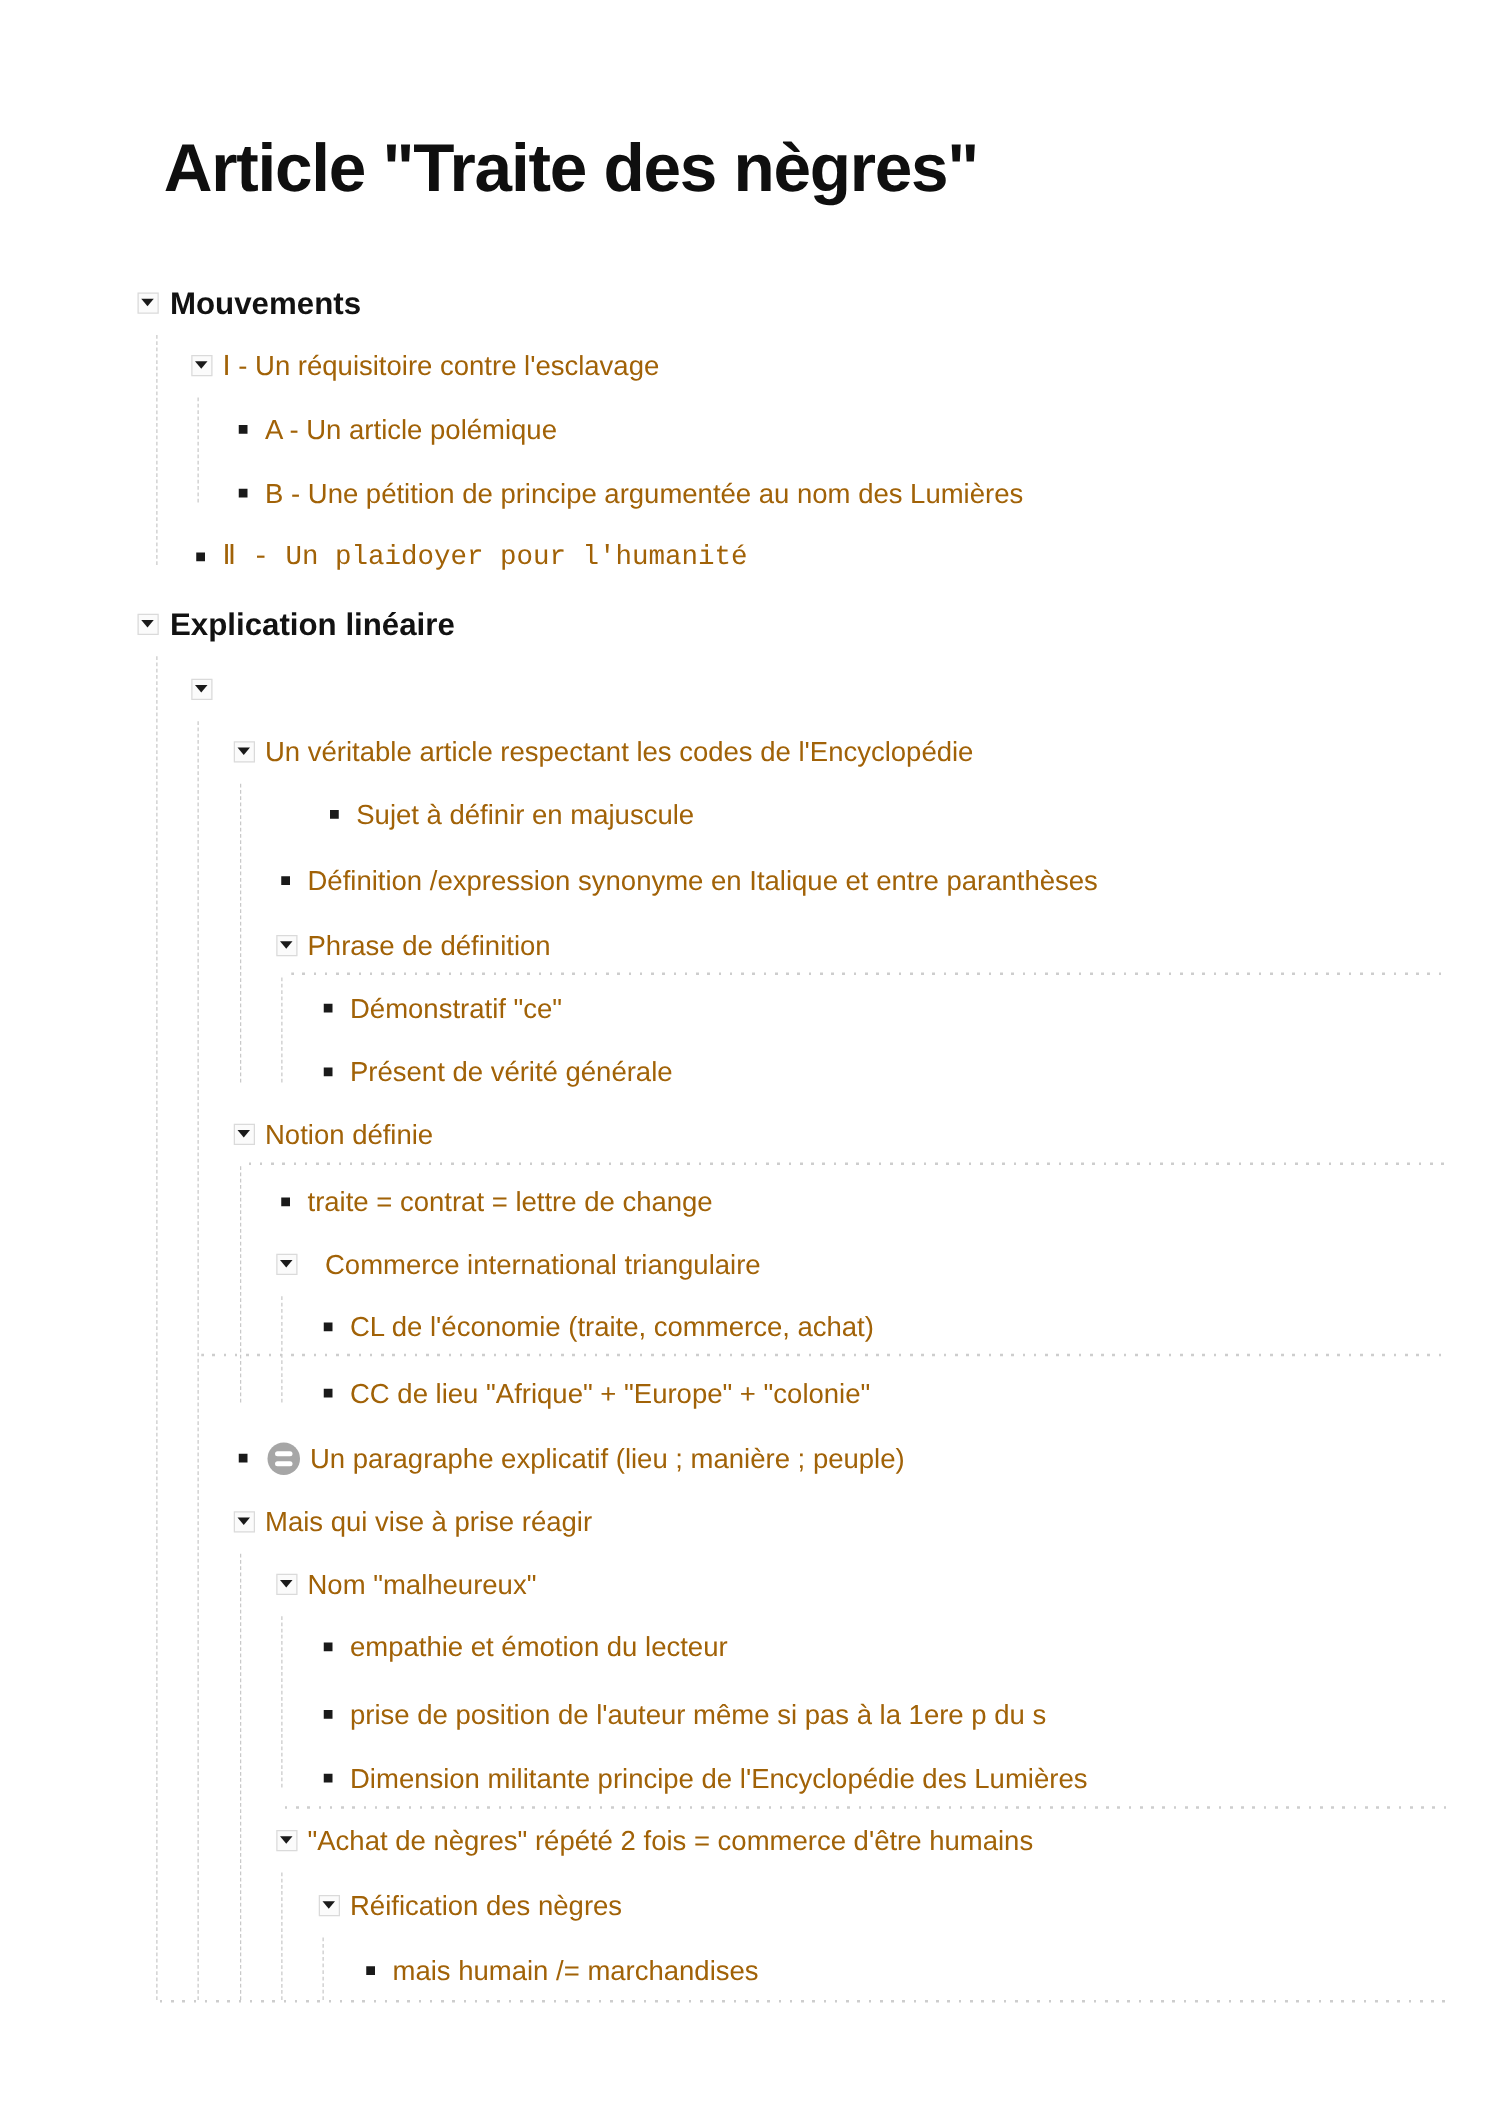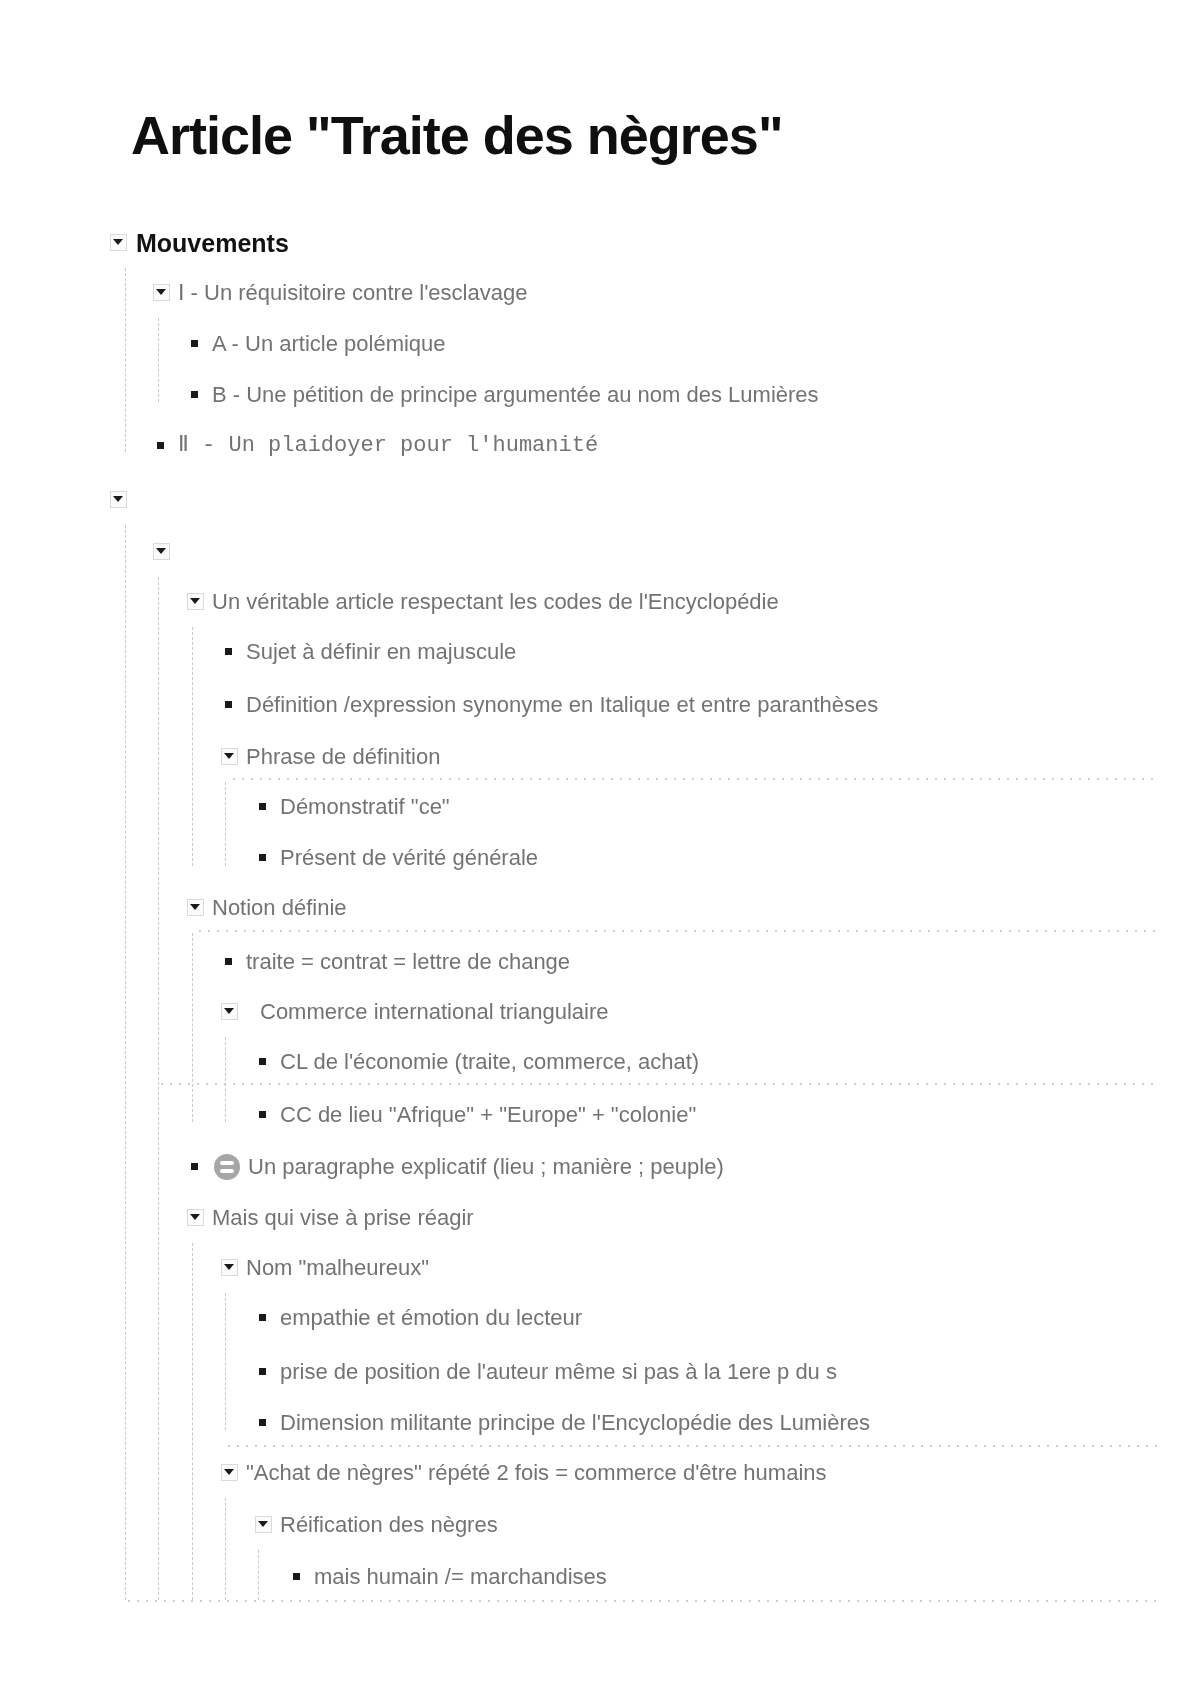--- a/index.html
+++ b/index.html
@@ -12,21 +12,21 @@
     overflow:hidden;
   }
   .title{
     position:absolute;left:131px;top:104px;
     font-size:54px;font-weight:800;letter-spacing:-1px;
     color:#0f0f0f;white-space:nowrap;
   }
   .row{position:absolute;left:0;width:1144px;height:50px;}
   .row .txt{
     position:absolute;top:0;line-height:50px;
-    font-size:22px;white-space:nowrap;color:#737373;
+    font-size:22px;white-space:nowrap;color:#a16207;
   }
   .row.bold .txt{font-size:25px;font-weight:700;color:#121212;}
   .tri{
     position:absolute;top:16px;width:17px;height:17px;
     box-sizing:border-box;border:1px solid #dadada;background:#fbfbfb;
   }
   .tri::after{
     content:"";position:absolute;left:2px;top:4px;
     border-left:5px solid transparent;border-right:5px solid transparent;
     border-top:6px solid #1a1a1a;
@@ -79,29 +79,30 @@
     <div class="row" style="top: 370px;">
       <span class="sq" style="left: 191px;"></span>
       <span class="txt" style="left: 212px;">B - Une pétition de principe argumentée au nom des Lumières</span>
     </div>
     <div class="row" style="top: 421px; font-family: Liberation Mono, monospace;">
       <span class="sq" style="left: 157px;"></span>
       <span class="txt" style="left: 178px;">Ⅱ - Un plaidoyer pour l'humanité</span>
     </div>
     <div class="row bold" style="top: 475px;">
       <span class="tri" style="left: 110px;"></span>
+      <span class="txt" style="left: 136px;">Explication linéaire</span>
     </div>
     <div class="row" style="top: 527px;">
       <span class="tri" style="left: 153px;"></span>
     </div>
     <div class="row" style="top: 577px; padding-left: 28px;">
       <span class="tri" style="left: 187px;"></span>
       <span class="txt" style="left: 212px;">Un véritable article respectant les codes de l'Encyclopédie</span>
     </div>
-    <div class="row" style="top: 627px;">
+    <div class="row" style="top: 627px; margin-left: 39px;">
       <span class="sq" style="left: 225px;"></span>
       <span class="txt" style="left: 246px;">Sujet à définir en majuscule</span>
     </div>
     <div class="row" style="top: 680px;">
       <span class="sq" style="left: 225px;"></span>
       <span class="txt" style="left: 246px;">Définition /expression synonyme en Italique et entre paranthèses</span>
     </div>
     <div class="row" style="top: 732px;">
       <span class="tri" style="left: 221px;"></span>
       <span class="txt" style="left: 246px;">Phrase de définition</span>

